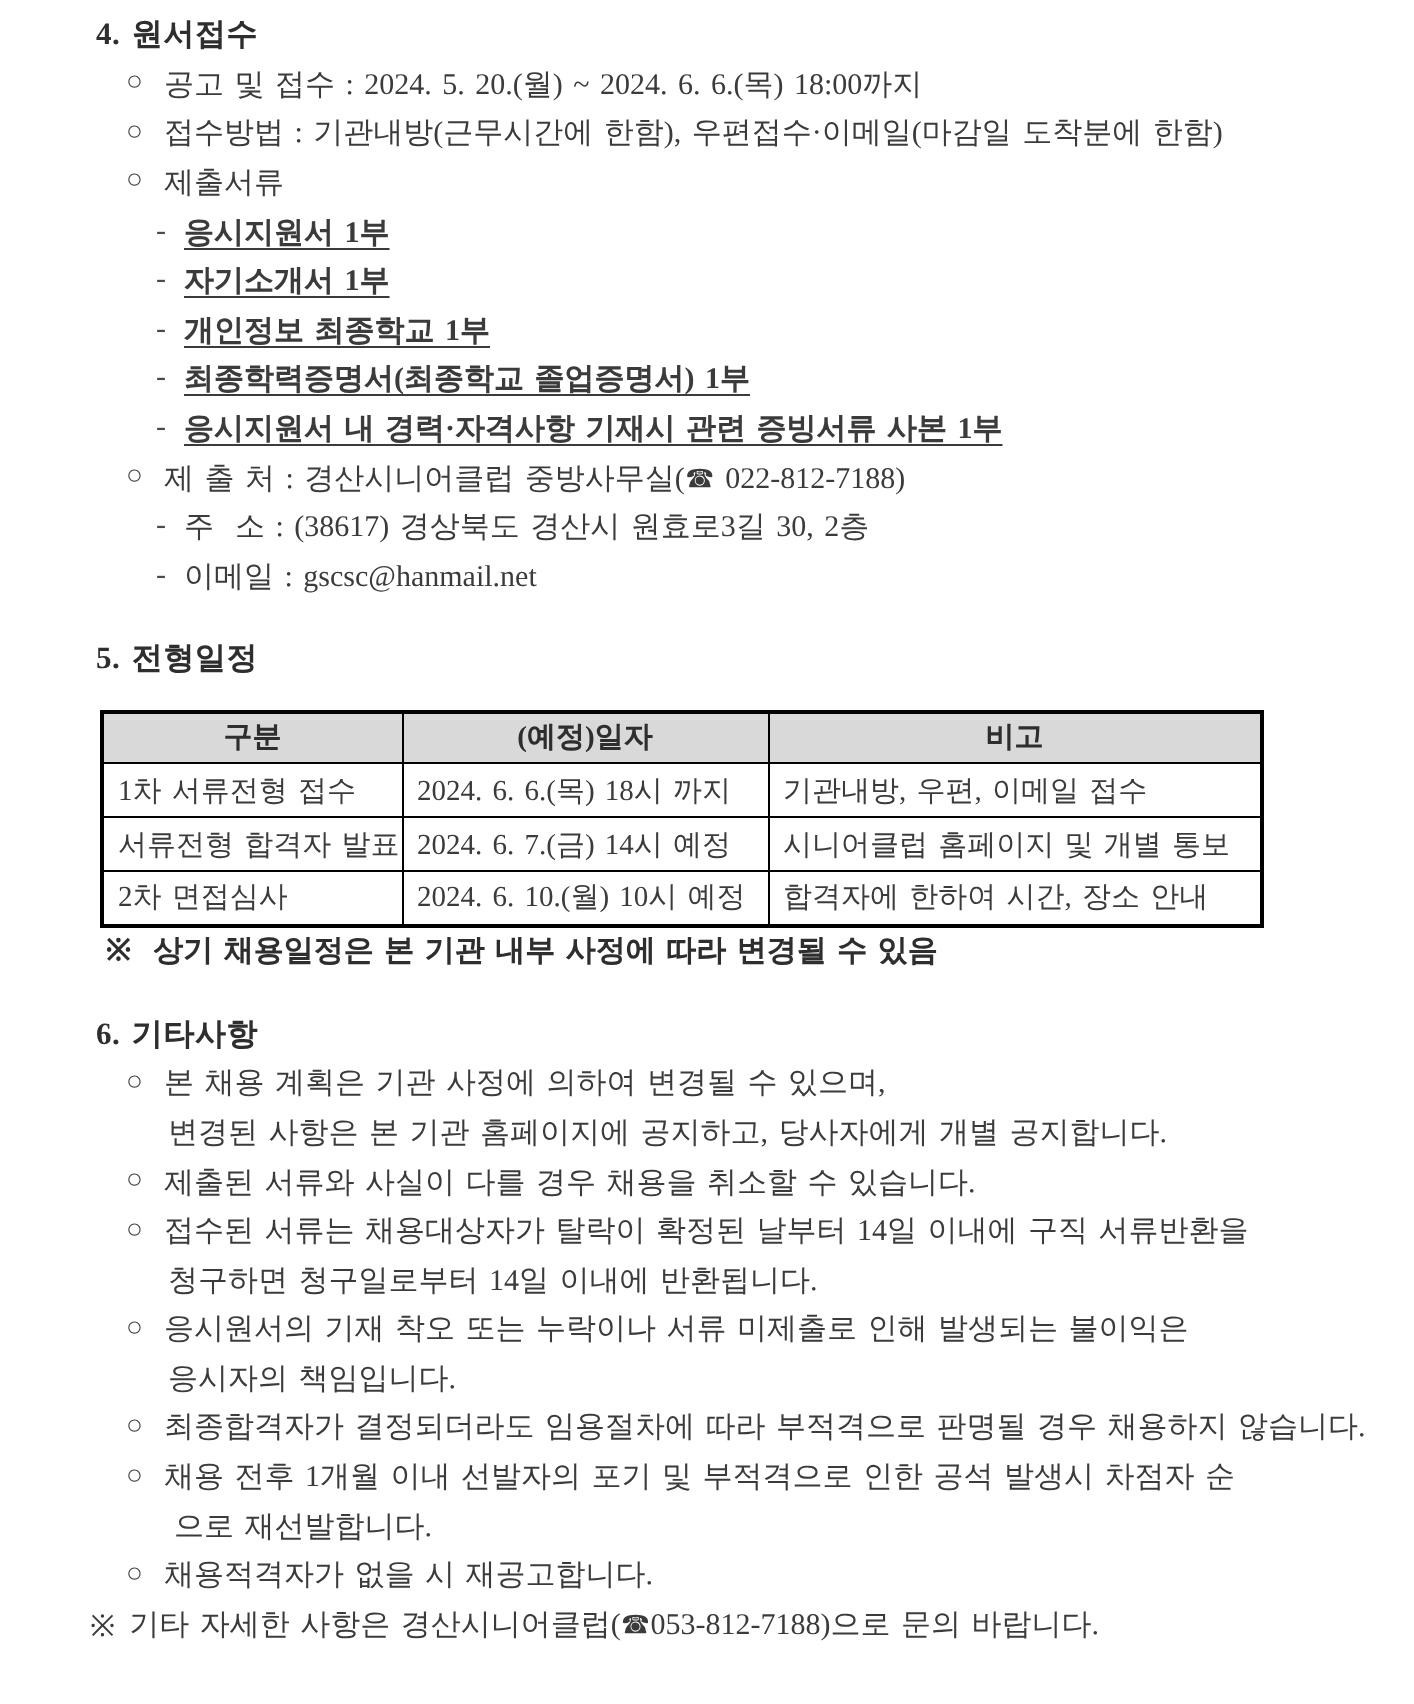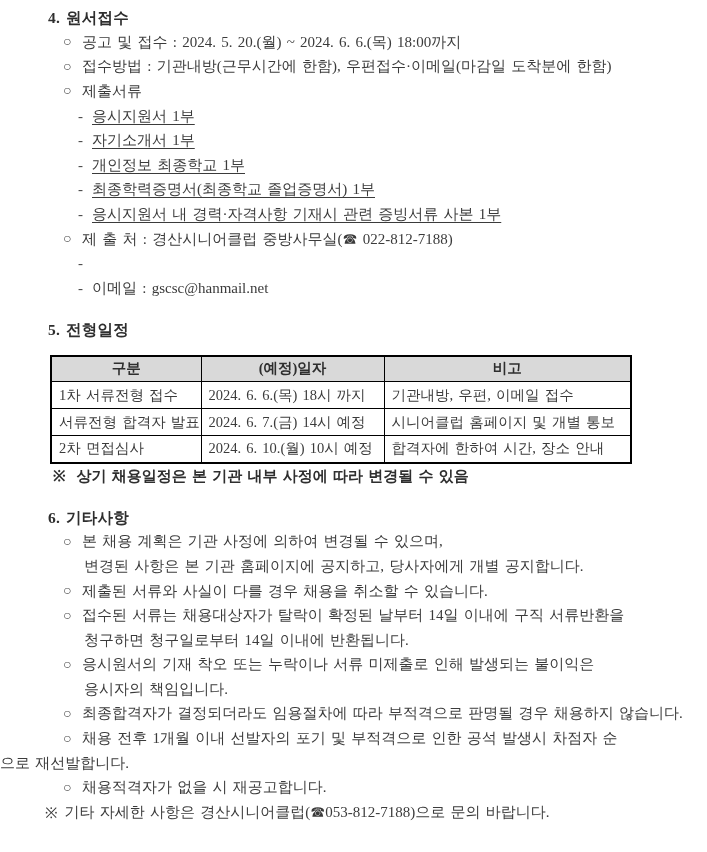--- a/index.html
+++ b/index.html
@@ -29,22 +29,22 @@
     display: flex;
     align-items: center;
     height: 24.6px;
     white-space: pre;
   }
   .line .bullet { flex: 0 0 19px; font-size: 14px; color: #4a4a4a; }
   .line .bullet.dash { flex: 0 0 14px; font-size: 15px; }
   .line.c { padding-left: 63px; }
   .line.d { padding-left: 78px; }
   .cont  { padding-left: 84px; }
-  .cont2 { }
-  .u { text-decoration: underline; text-underline-offset: 3px; text-decoration-thickness: 1px; }
+  .cont2 { padding-left: 87px; }
+  .u { text-decoration: underline; text-underline-offset: 3px; text-decoration-thickness: 1px; font-weight: bold; }
   .s4 { padding-top: 6px; }
   .s5 { margin-top: 17px; }
   .s6 { margin-top: 20px; }
   table.sched {
     border-collapse: collapse;
     margin: 13px 0 0 50px;
     width: 580px;
     table-layout: fixed;
     border: 2px solid #000000;
     font-size: 14.5px;
@@ -128,20 +128,21 @@
       <span class="bullet dash">-</span>
       <span class="u">응시지원서 내 경력·자격사항 기재시 관련 증빙서류 사본 1부</span>
     </div>
 
     <div class="line c">
       <span class="bullet">○</span>
       <span>제 출 처 : 경산시니어클럽 중방사무실(☎ 022-812-7188)</span>
     </div>
     <div class="line d">
       <span class="bullet dash">-</span>
+      <span>주  소 : (38617) 경상북도 경산시 원효로3길 30, 2층</span>
     </div>
     <div class="line d">
       <span class="bullet dash">-</span>
       <span>이메일 : gscsc@hanmail.net</span>
     </div>
   </div>
 
   <div class="s5">
     <div class="sec-title">5. 전형일정</div>
 

